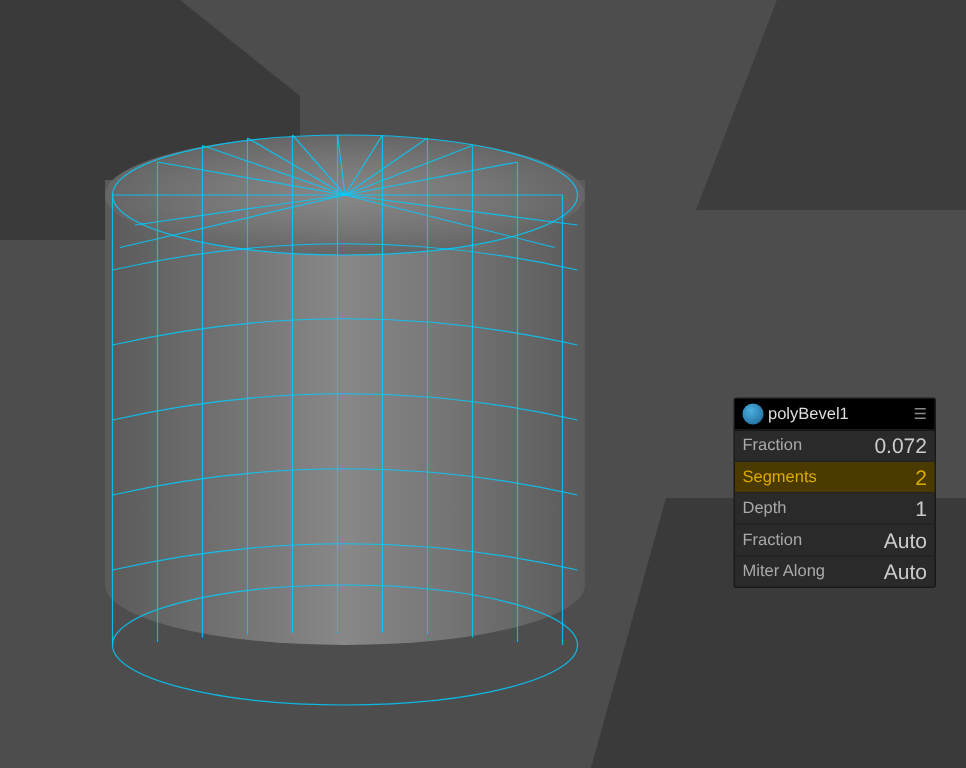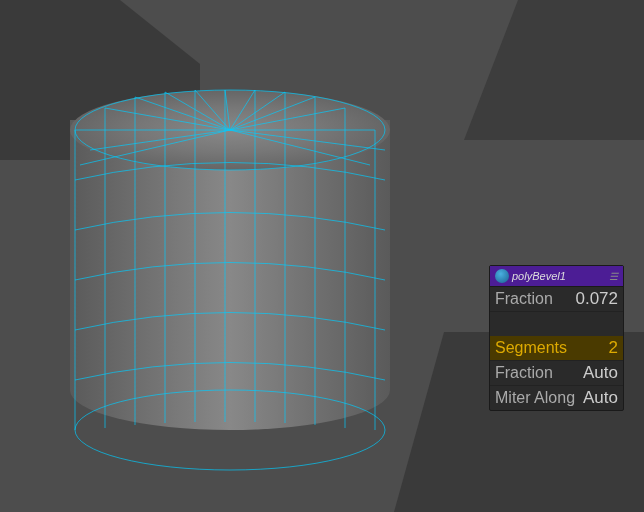--- a/index.html
+++ b/index.html
@@ -98,23 +98,22 @@
       border-radius: 2px;
       color: #cccccc;
       font-size: 11px;
     }
 
     .panel-header {
       display: flex;
       align-items: center;
       justify-content: space-between;
       padding: 3px 5px;
-      background: #4c1d95;
+      background: #000000;
       border-bottom: 1px solid #1a1a1a;
-      font-style: italic;
     }
 
     .panel-title {
       color: #dddddd;
       font-size: 11px;
     }
 
     .panel-icon {
       width: 14px;
       height: 14px;
@@ -141,35 +140,34 @@
       padding: 2px 5px;
       border-bottom: 1px solid #222;
     }
 
     .panel-row:last-child {
       border-bottom: none;
     }
 
     .panel-row.highlighted {
       background: #4a3a00;
-      margin-top: 24px;
     }
 
     .row-label {
       color: #aaaaaa;
-      font-size: 16px;
+      font-size: 11px;
     }
 
     .row-label.highlighted {
       color: #ddaa00;
     }
 
     .row-value {
       color: #cccccc;
-      font-size: 17px;
+      font-size: 14px;
       text-align: right;
     }
 
     .row-value.highlighted {
       color: #ddaa00;
     }
   </style>
 </head>
 <body>
 
@@ -244,20 +242,24 @@
 
     <div class="panel-row">
       <span class="row-label">Fraction</span>
       <span class="row-value">0.072</span>
     </div>
     <div class="panel-row highlighted">
       <span class="row-label highlighted">Segments</span>
       <span class="row-value highlighted">2</span>
     </div>
     <div class="panel-row">
+      <span class="row-label">Depth</span>
+      <span class="row-value">1</span>
+    </div>
+    <div class="panel-row">
       <span class="row-label">Fraction</span>
       <span class="row-value">Auto</span>
     </div>
     <div class="panel-row">
       <span class="row-label">Miter Along</span>
       <span class="row-value">Auto</span>
     </div>
   </div>
 
 </div>

